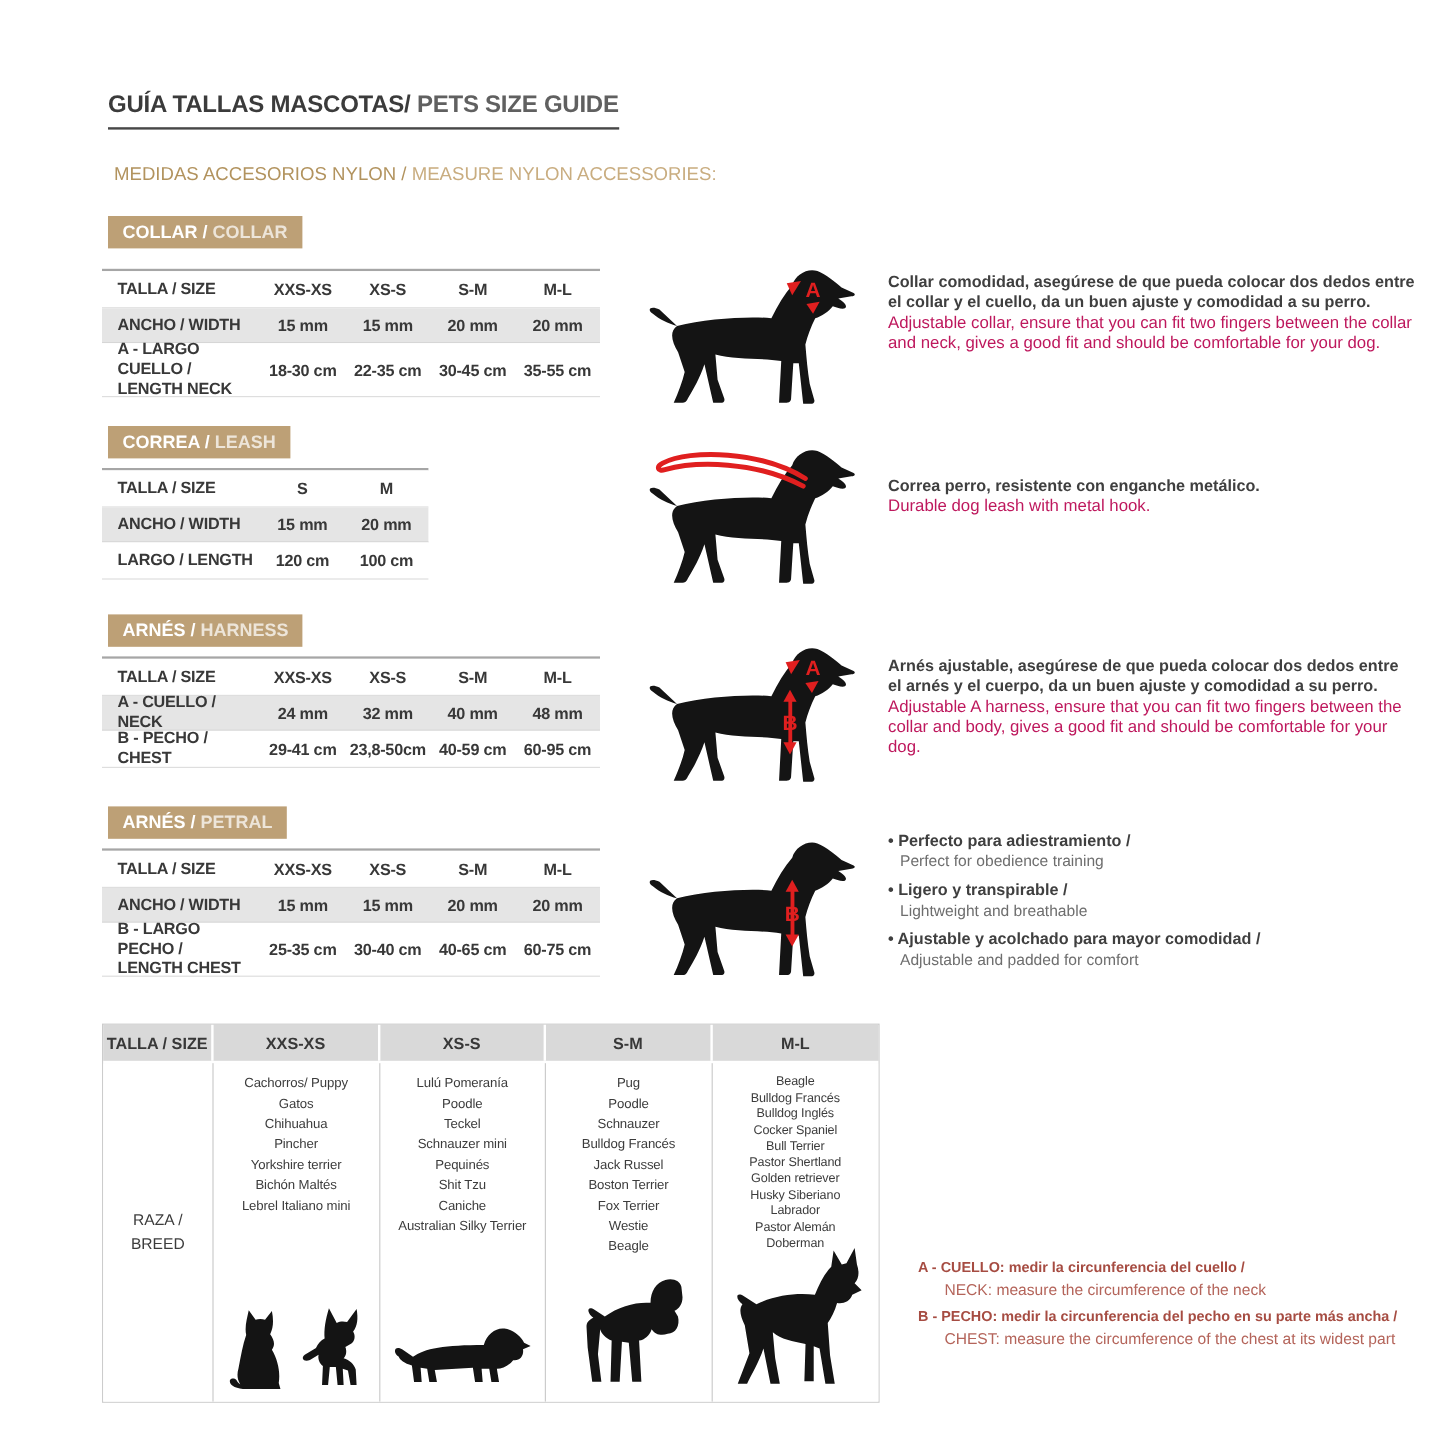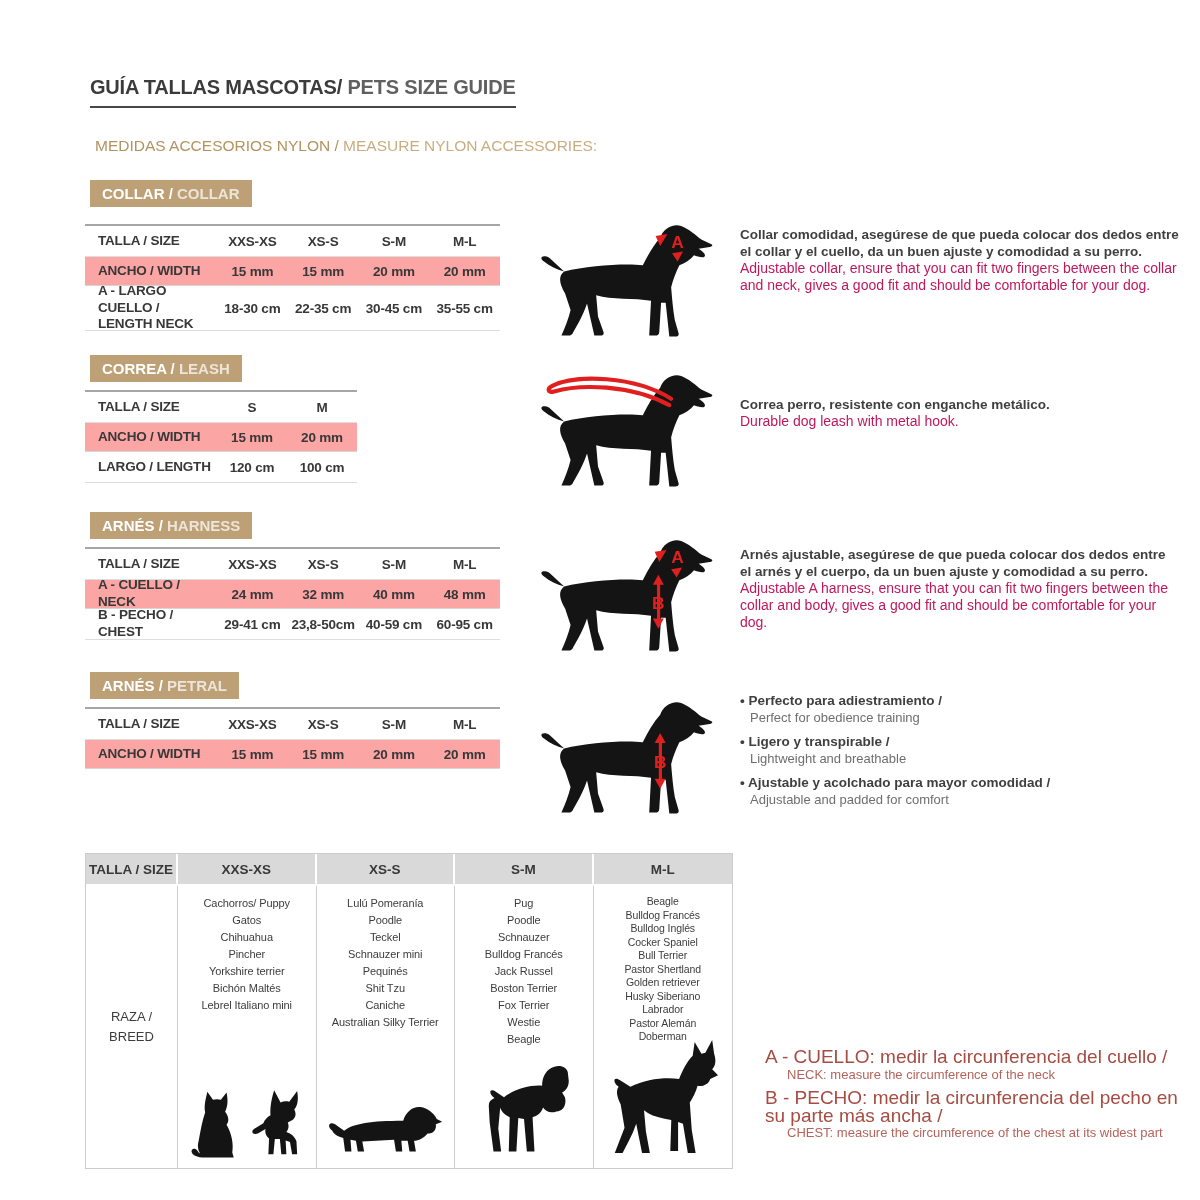--- a/index.html
+++ b/index.html
@@ -19,21 +19,21 @@
   
   .badge{background:#bda076;color:#fff;font-weight:bold;font-size:15px;
          padding:5px 12px;display:inline-block;white-space:nowrap}
   .badge .en{color:rgba(255,255,255,0.72)}
 
   
   .sizetable{position:absolute;border-top:2px solid #a6a6a6}
   .t4{width:415px}
   .t3{width:272px}
   .st-row{display:flex;align-items:center;border-bottom:1px solid #dedede;background:#fff}
-  .st-row.gray{background:#fca5a5;border-bottom-color:#d6d6d6}
+  .st-row.gray{background:#e5e5e5;border-bottom-color:#d6d6d6}
   .cell{flex:1;font-weight:bold;font-size:13.5px;color:#383838;text-align:center;
         letter-spacing:-0.2px}
   .cell.label{flex:none;width:132px;text-align:left;padding-left:13px;box-sizing:border-box;
         white-space:pre-line;line-height:1.25}
 
   
   .dogfig{position:absolute;width:190px;height:128px}
   .dogfig svg{width:100%;height:100%}
   .mk{font-family:"Liberation Sans",sans-serif;font-weight:bold;font-size:19px;
       text-anchor:middle;fill:#e01f1f}
@@ -64,21 +64,21 @@
   .rowlabel{display:flex;align-items:center;justify-content:center;height:100%;
         font-weight:normal;font-size:13px;white-space:pre-line;text-align:center;line-height:1.55}
   .breeds{padding-top:9px;text-align:center;font-weight:normal;font-size:11px;
         line-height:17px;white-space:pre-line;letter-spacing:-0.1px}
   .bt-cell.ml .breeds{font-size:10.5px;line-height:13.5px}
   .animals{position:absolute;bottom:8px;left:0;right:0;display:flex;
         justify-content:center;align-items:flex-end;gap:10px}
 
   
   .notes{position:absolute;left:765px;top:1048px;width:434px;line-height:17.5px}
-  .note-es{font-weight:normal;color:#a64c42;font-size:19px}
+  .note-es{font-weight:bold;color:#a64c42;font-size:12px}
   .note-en{color:#b4645a;font-size:13px;padding-left:22px;margin-bottom:6px}
 </style>
 </head>
 <body>
 
 <svg width="0" height="0" style="position:absolute" aria-hidden="true">
   <defs>
     <path id="p-dog" d="M12,48 C4,44 0,48 6,52 C12,57 20,61 28,63 C55,56 95,54 114,56 C120,44 126,34 133,26 C136,16 147,10 156,13 C164,16 172,23 178,28 L189,33 C191,34 190,36 187,36 L175,38 C180,41 184,45 181,47 C178,48 173,46 170,45 C166,50 160,54 154,56 C150,64 147,72 145,80 C146,92 147,104 149,116 L153,130 C154,133 152,134 150,134 L143,134 L139,97 L134,97 L132,129 C132,132 130,133 128,133 L121,133 L123,95 C105,92 80,94 63,89 L65,112 L71,129 C72,132 70,133 68,133 L61,133 L53,98 C49,110 43,121 38,129 C37,132 35,133 33,133 L25,133 C29,124 33,114 35,105 L29,87 C23,77 21,68 28,63 Z"></path>
     <path id="p-cat" d="M24,34 C22,24 25,15 27,5 L35,16 C38,15 43,15 46,16 L54,6 C56,16 56,25 52,33 C57,40 58,46 54,51 C61,63 64,77 62,90 L64,97 L24,97 C15,93 12,83 15,73 C18,58 20,45 24,34 Z M24,97 C13,97 4,93 5,87 C6,84 11,84 13,87 C15,91 19,93 26,94 Z"></path>
     <path id="p-chi" d="M36,3 L45,20 C49,18 53,18 57,19 L68,4 C70,15 69,24 64,30 C67,35 66,41 62,44 L55,48 C57,53 56,58 53,61 C60,63 65,68 67,74 L68,92 L61,92 L58,75 L52,73 L53,92 L46,92 L44,71 L37,71 L35,92 L28,92 L29,70 C25,67 23,62 24,57 L14,63 C7,66 3,61 8,57 L21,49 C23,44 27,40 31,38 C30,28 32,16 36,3 Z"></path>
@@ -223,20 +223,28 @@
     <div class="cell">XS-S</div>
     <div class="cell">S-M</div>
     <div class="cell">M-L</div>
   </div>
   <div class="st-row gray" style="height:28px">
     <div class="cell label">ANCHO / WIDTH</div>
     <div class="cell">15 mm</div>
     <div class="cell">15 mm</div>
     <div class="cell">20 mm</div>
     <div class="cell">20 mm</div>
+  </div>
+  <div class="st-row" style="height:44px">
+    <div class="cell label">B - LARGO PECHO /
+LENGTH CHEST</div>
+    <div class="cell">25-35 cm</div>
+    <div class="cell">30-40 cm</div>
+    <div class="cell">40-65 cm</div>
+    <div class="cell">60-75 cm</div>
   </div>
 </div>
 <div class="dogfig" style="left:535px;top:691px">
   <svg viewBox="0 0 200 140">
     <use href="#p-dog" fill="#141414"></use>
     <g fill="#e01f1f">
       <polygon points="133,46 127,57 139,57"></polygon>
       <rect x="131.5" y="55" width="3.5" height="42"></rect>
       <polygon points="133,107 127,96 139,96"></polygon>
     </g>

